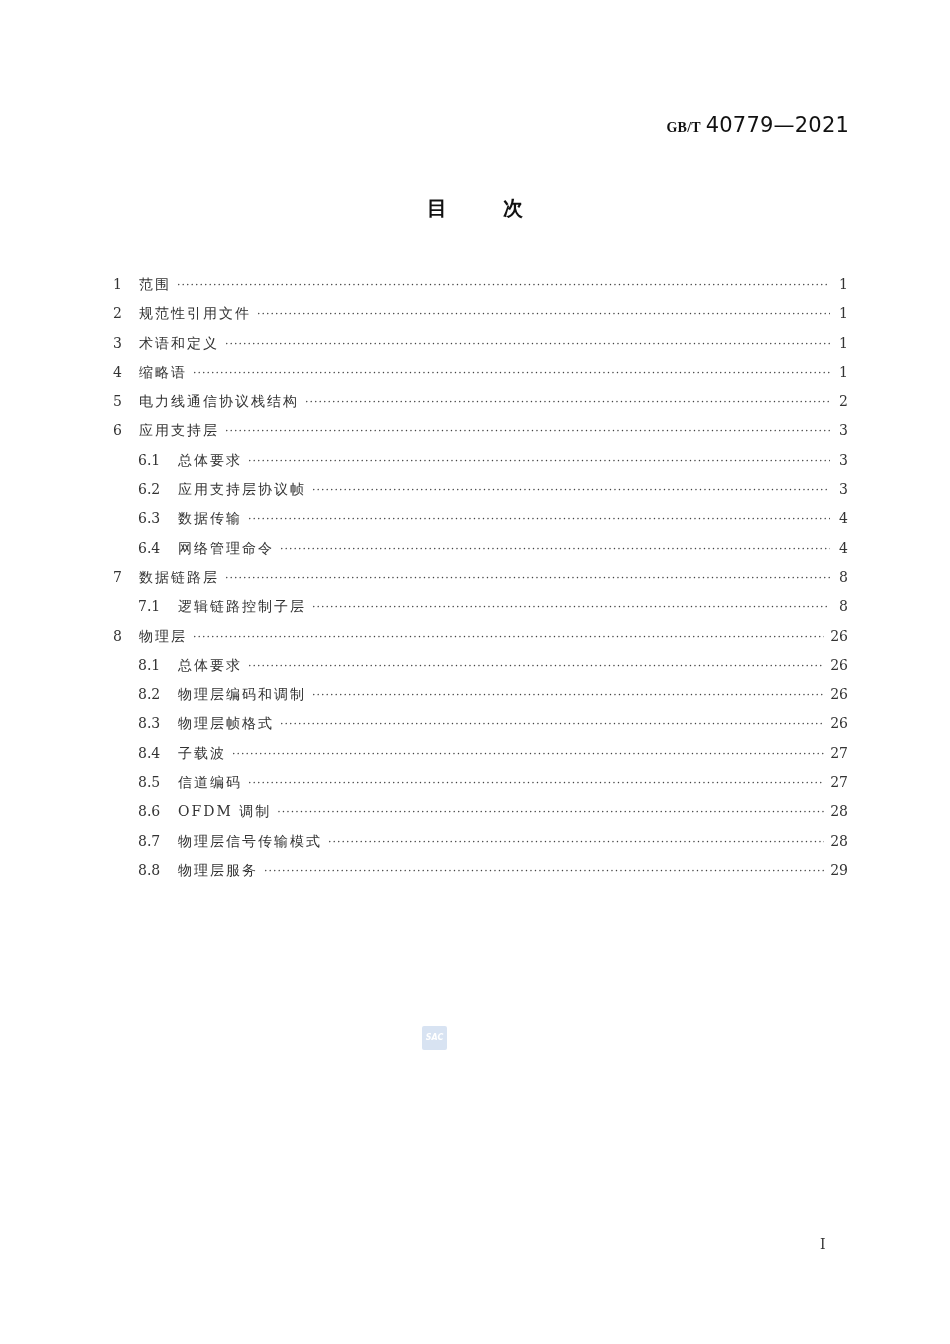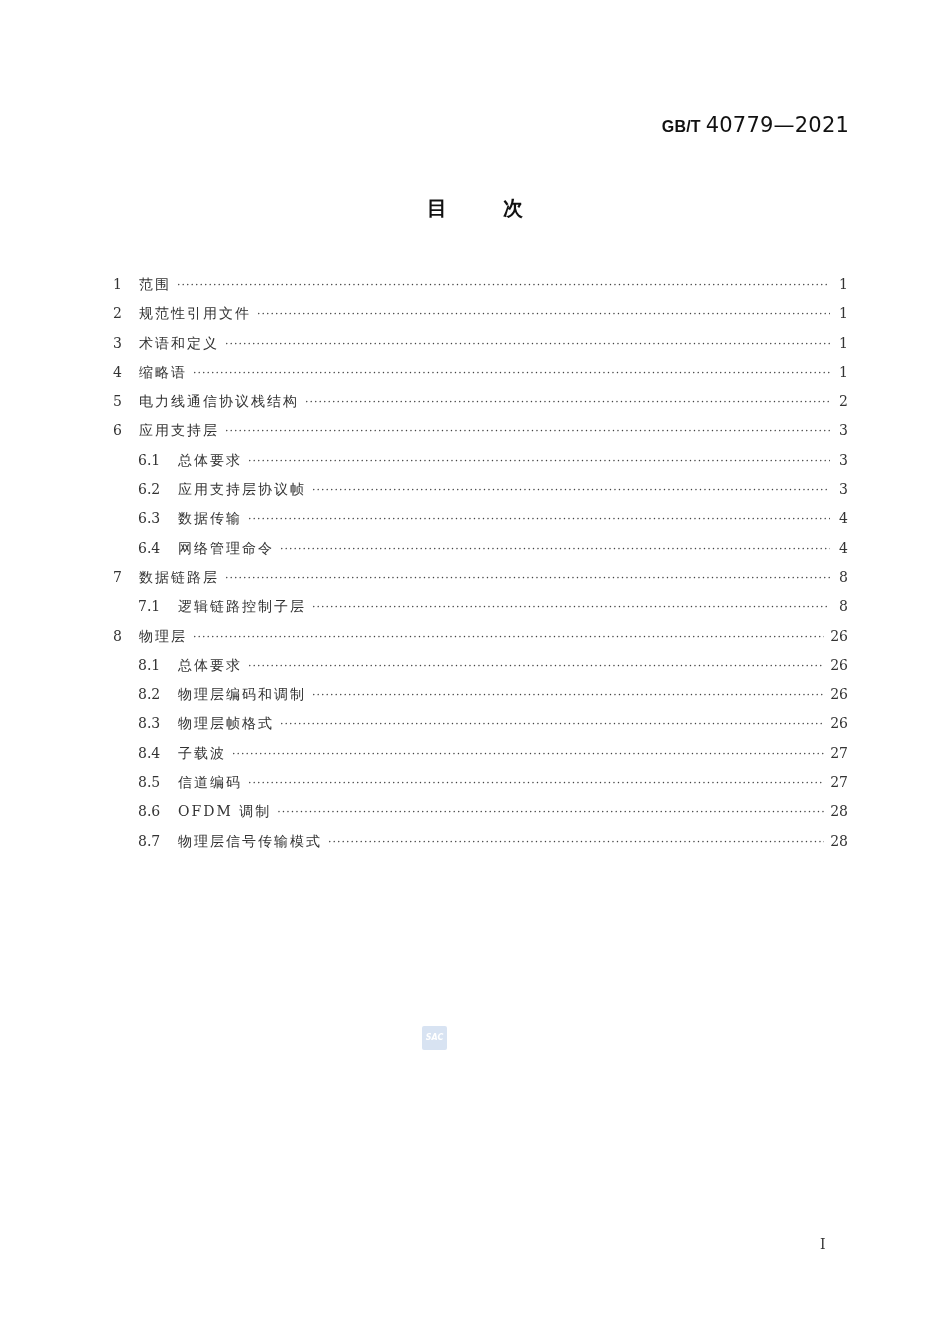--- a/index.html
+++ b/index.html
@@ -1,19 +1,19 @@
 <!DOCTYPE html>
 <html><head>
 <meta charset="utf-8">
 <style>
   html, body { margin: 0; padding: 0; background: #ffffff; }
   body { width: 950px; height: 1344px; position: relative; overflow: hidden;
          font-family: "DejaVu Serif", "Liberation Serif", serif; color: #222; }
   .std-code { position: absolute; top: 113px; right: 101px; font-size: 15px; color: #111; letter-spacing: 0.2px; }
-  .std-code .b { font-weight: bold; font-family: Liberation Sans, sans-serif; font-size: 16px; }
+  .std-code .b { font-weight: bold; font-family: Liberation Serif, serif; font-size: 14px; }
   .std-code .n { font-family: "DejaVu Sans", sans-serif; font-size: 21px; }
   .title { position: absolute; top: 195px; left: 0; width: 950px; text-align: center;
            font-family: "DejaVu Sans", sans-serif; font-size: 20px; font-weight: bold; color: #111;
            word-spacing: 40px; }
   .title span { display: inline-block; margin: 0 28px; }
   .toc { position: absolute; top: 270px; left: 113px; width: 735px; }
   .row { display: flex; align-items: baseline; height: 29.3px; font-size: 14px; line-height: 29.3px; color: #333; }
   .row.sub { padding-left: 17px; }
   .num { flex: 0 0 auto; }
   .row .num { width: 26px; }
@@ -154,17 +154,23 @@
     <span class="label">OFDM 调制</span>
     <span class="dots"></span>
     <span class="page">28</span>
   </div>
   <div class="row sub">
     <span class="num">8.7</span>
     <span class="label">物理层信号传输模式</span>
     <span class="dots"></span>
     <span class="page">28</span>
   </div>
+  <div class="row sub">
+    <span class="num">8.8</span>
+    <span class="label">物理层服务</span>
+    <span class="dots"></span>
+    <span class="page">29</span>
+  </div>
 </div>
 
 <div class="logo">SAC</div>
 
 <div class="pagenum">I</div>
 
 </body></html>

